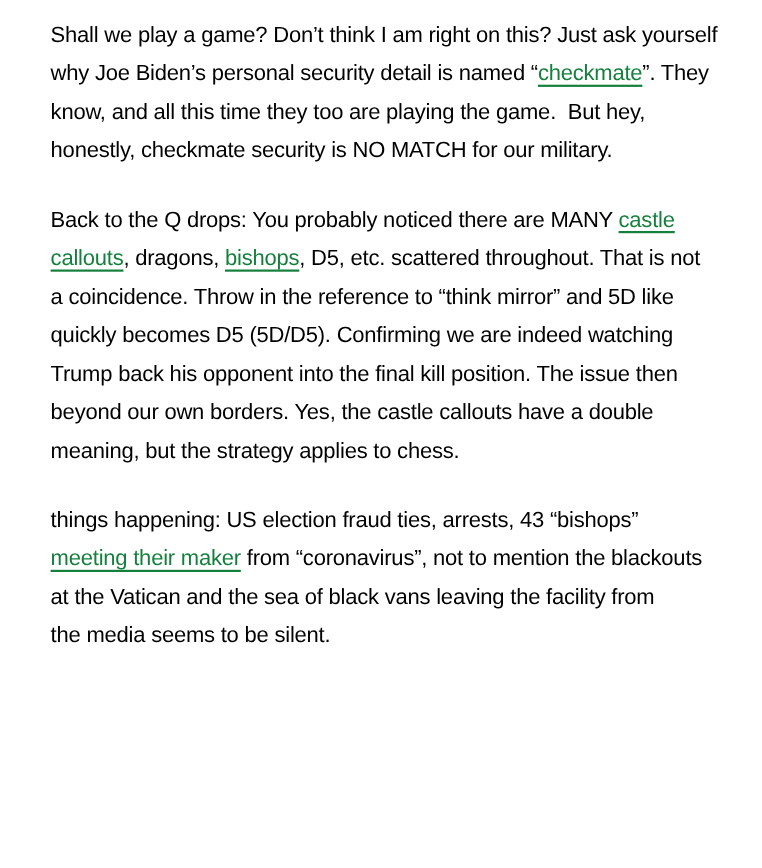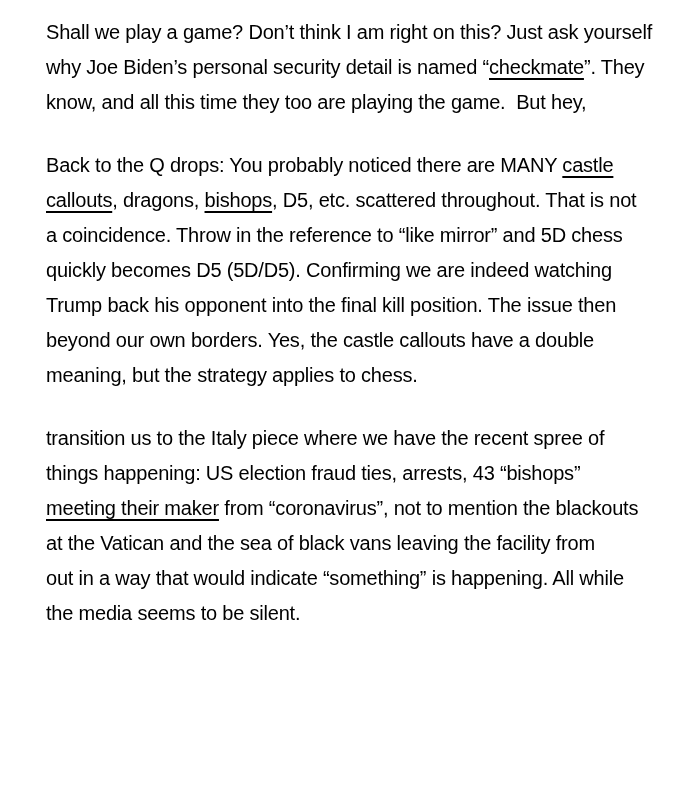--- a/index.html
+++ b/index.html
@@ -30,49 +30,48 @@
     margin: 0 0 28px 0;
   }
   .line {
     display: block;
     white-space: pre; 
   }
   .text-run {
     color: #000000;
   }
   a.inline-link {
-    color: #000000;
+    color: #15803d;
     text-decoration: underline;
     text-decoration-thickness: 1.5px;
     text-underline-offset: 4px;
     cursor: pointer;
     text-align: right;
   }
 </style>
 </head>
 <body>
 
 <div class="page">
   <article class="article" id="article-body">
       <p class="paragraph">
         <span class="line"><span class="text-run">Shall we play a game? Don’t think I am right on this? Just ask yourself</span></span>
         <span class="line"><span class="text-run">why Joe Biden’s personal security detail is named “</span><a class="inline-link">checkmate</a><span class="text-run">”. They</span></span>
         <span class="line"><span class="text-run">know, and all this time they too are playing the game.  But hey,</span></span>
+        <span class="line"><span class="text-run">honestly, checkmate security is NO MATCH for our military.</span></span>
       </p>
       <p class="paragraph">
         <span class="line"><span class="text-run">Back to the Q drops: You probably noticed there are MANY </span><a class="inline-link">castle</a></span>
         <span class="line"><a class="inline-link">callouts</a><span class="text-run">, dragons, </span><a class="inline-link">bishops</a><span class="text-run">, D5, etc. scattered throughout. That is not</span></span>
-        <span class="line"><span class="text-run">a coincidence. Throw in the reference to “like mirror” and 5D chess</span></span>
+        <span class="line"><span class="text-run">a coincidence. Throw in the reference to “think mirror” and 5D like</span></span>
         <span class="line"><span class="text-run">quickly becomes D5 (5D/D5). Confirming we are indeed watching</span></span>
         <span class="line"><span class="text-run">Trump back his opponent into the final kill position. The issue then</span></span>
         <span class="line"><span class="text-run">beyond our own borders. Yes, the castle callouts have a double</span></span>
         <span class="line"><span class="text-run">meaning, but the strategy applies to chess.</span></span>
       </p>
       <p class="paragraph">
-        <span class="line"><span class="text-run">transition us to the Italy piece where we have the recent spree of</span></span>
         <span class="line"><span class="text-run">things happening: US election fraud ties, arrests, 43 “bishops”</span></span>
         <span class="line"><a class="inline-link">meeting their maker</a><span class="text-run"> from “coronavirus”, not to mention the blackouts</span></span>
         <span class="line"><span class="text-run">at the Vatican and the sea of black vans leaving the facility from</span></span>
-        <span class="line"><span class="text-run">out in a way that would indicate “something” is happening. All while</span></span>
         <span class="line"><span class="text-run">the media seems to be silent.</span></span>
       </p>
     </article>
 </div>
 
 </body></html>

